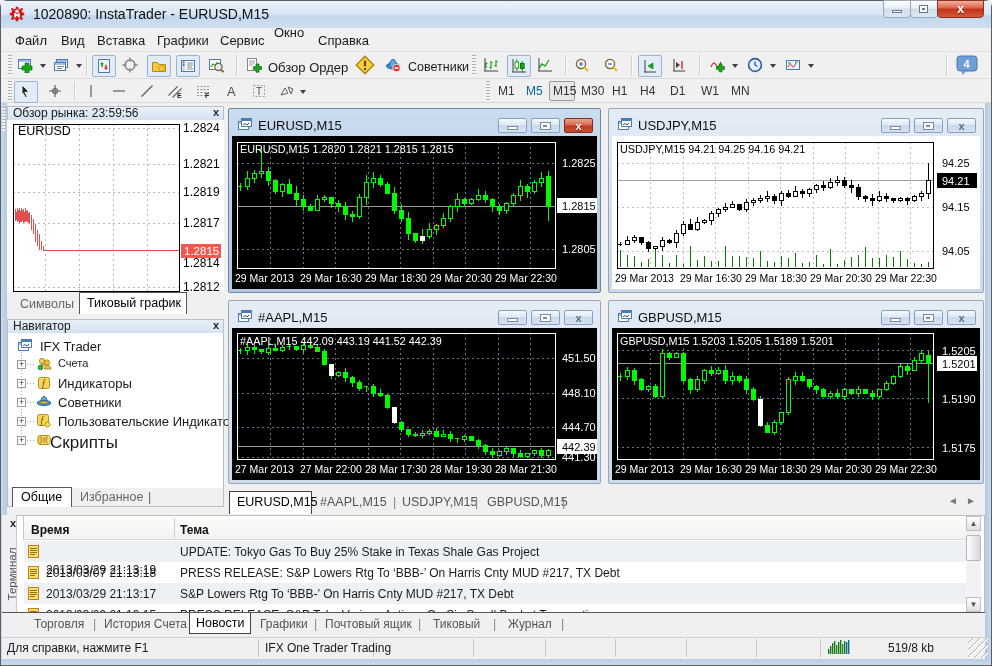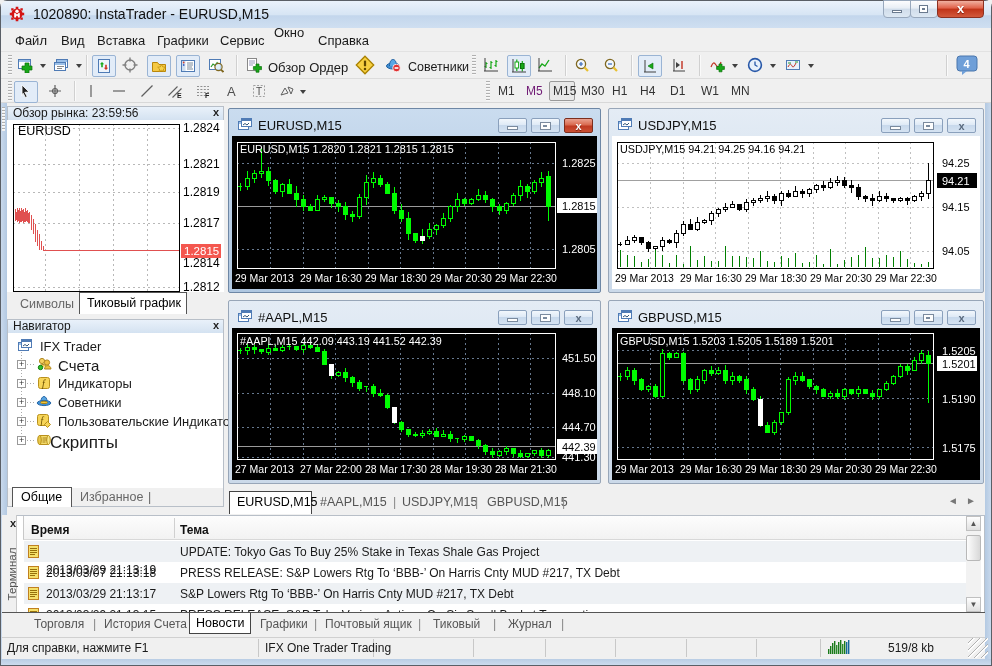--- a/index.html
+++ b/index.html
@@ -261,21 +261,21 @@
   </div>
 <div class="tbbtn" style="left:276px;top:81px;width:24px">
     <div class="abs" style="left:3px;top:2px"><svg width="16" height="16" viewBox="0 0 16 16" style="">
         <path d="M2 12l4-7 3 5z" fill="none" stroke="#606060"></path>
         <path d="M9 4l5 2-2 5z" fill="none" stroke="#606060"></path>
       </svg></div>
   </div>
 <div class="ddarrow" style="left:300px;top:90px"></div>
 <div class="grip" style="left:486px;top:81px;height:20px"></div>
 <div class="abs wlab" style="left:498px;top:84px;font-size:12px;color:#333">M1</div>
-<div class="abs wlab" style="left:526px;top:84px;font-size:12px;color:#701a75">M5</div>
+<div class="abs wlab" style="left:526px;top:84px;font-size:12px;color:#0369a1">M5</div>
 <div class="abs" style="left:549px;top:81px;width:26px;height:20px;background:#e8e8e8;border:1px solid #9a9a9a;border-radius:2px"></div>
 <div class="abs wlab" style="left:553px;top:84px;font-size:12px;color:#333">M15</div>
 <div class="abs wlab" style="left:581px;top:84px;font-size:12px;color:#333">M30</div>
 <div class="abs wlab" style="left:612px;top:84px;font-size:12px;color:#333">H1</div>
 <div class="abs wlab" style="left:640px;top:84px;font-size:12px;color:#333">H4</div>
 <div class="abs wlab" style="left:670px;top:84px;font-size:12px;color:#333">D1</div>
 <div class="abs wlab" style="left:701px;top:84px;font-size:12px;color:#333">W1</div>
 <div class="abs wlab" style="left:731px;top:84px;font-size:12px;color:#333">MN</div>
 <div class="grip" style="left:2px;top:107px;height:24px;width:3px"></div>
 <div class="abs" style="left:7px;top:106px;width:217px;height:208px;background:#f0f0f0;border:1px solid #b8bfc8"></div>
@@ -348,21 +348,21 @@
 <div class="abs" style="left:17px;top:360px;width:9px;height:9px;background:#fff;border:1px solid #999"></div>
 <div class="abs" style="left:19px;top:359px;font-size:9px;color:#333;line-height:10px">+</div>
 <div class="abs" style="left:27px;top:364px;width:7px;height:1px;background-image:repeating-linear-gradient(90deg,#aaa 0 1px,transparent 1px 3px)"></div>
 <div class="abs" style="left:36px;top:356px;width:16px;height:16px"><svg width="16" height="16" viewBox="0 0 16 16" style="">
       <circle cx="6" cy="5" r="2.6" fill="#f5d060" stroke="#b08820"></circle>
       <circle cx="11" cy="6.5" r="2.6" fill="#f0c040" stroke="#b08820"></circle>
       <path d="M2.5 13c0-3 2-4.5 4.5-4.5 1.4 0 2.6.5 3.4 1.4" fill="#f5d060" stroke="#b08820"></path>
       <path d="M8.5 13c.3-2.4 1.6-3.4 3.3-3.4 1.7 0 3 1.2 3.2 3.4z" fill="#f0c040" stroke="#b08820"></path>
       <circle cx="4.5" cy="11.5" r="2.2" fill="#30c030" stroke="#108010"></circle>
     </svg></div>
-<div class="abs wlab" style="left:58px;top:357px;font-size:15px">Счета</div>
+<div class="abs wlab" style="left:58px;top:357px;font-size:11px">Счета</div>
 <div class="abs" style="left:17px;top:379px;width:9px;height:9px;background:#fff;border:1px solid #999"></div>
 <div class="abs" style="left:19px;top:378px;font-size:9px;color:#333;line-height:10px">+</div>
 <div class="abs" style="left:27px;top:383px;width:7px;height:1px;background-image:repeating-linear-gradient(90deg,#aaa 0 1px,transparent 1px 3px)"></div>
 <div class="abs" style="left:36px;top:375px;width:16px;height:16px"><svg width="16" height="16" viewBox="0 0 16 16" style="">
       <rect x="2.5" y="2.5" width="11" height="11" rx="2" fill="#f7d558" stroke="#b8901c"></rect>
       <text x="6" y="12" font-size="10" font-style="italic" fill="#6a4e00" font-family="Liberation Serif,serif">f</text>
     </svg></div>
 <div class="abs wlab" style="left:58px;top:376px;font-size:13px">Индикаторы</div>
 <div class="abs" style="left:17px;top:398px;width:9px;height:9px;background:#fff;border:1px solid #999"></div>
 <div class="abs" style="left:19px;top:397px;font-size:9px;color:#333;line-height:10px">+</div>

